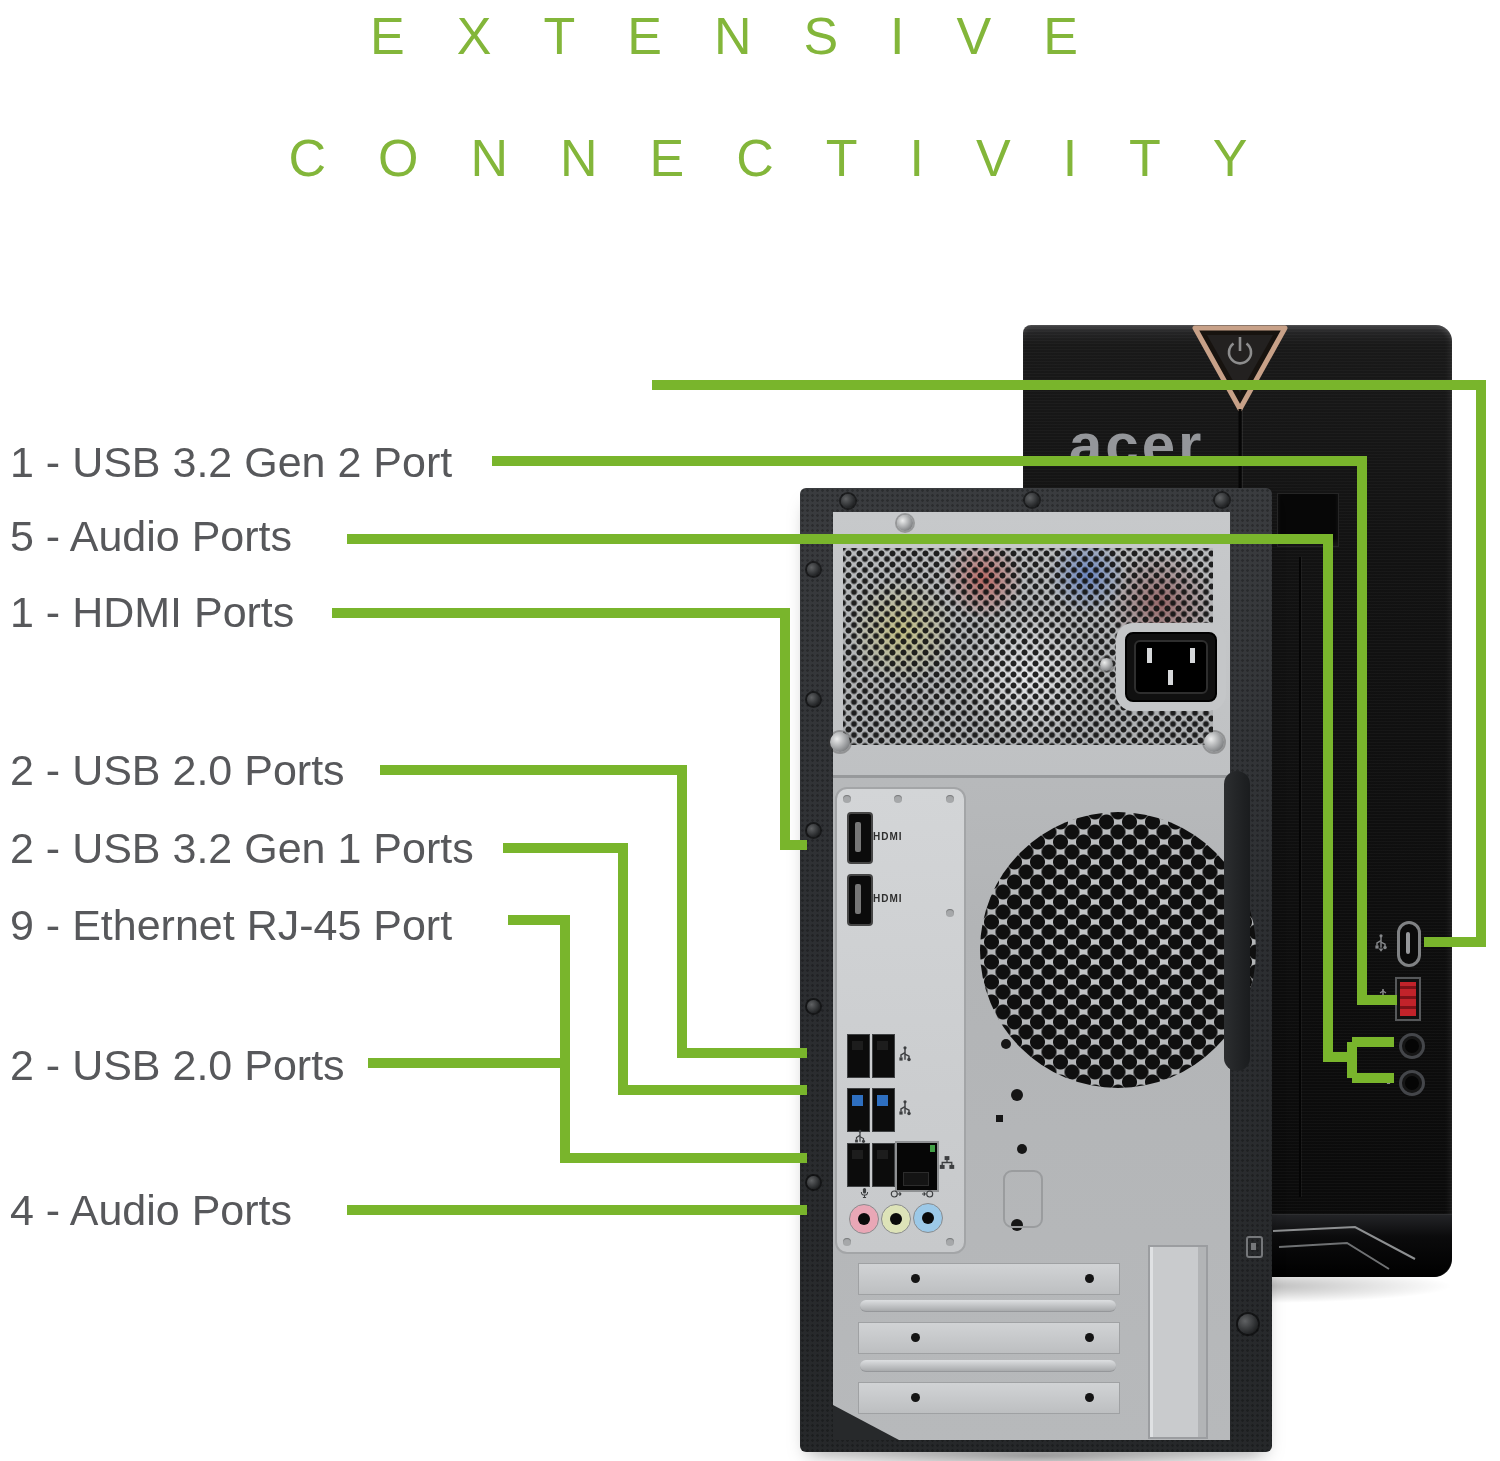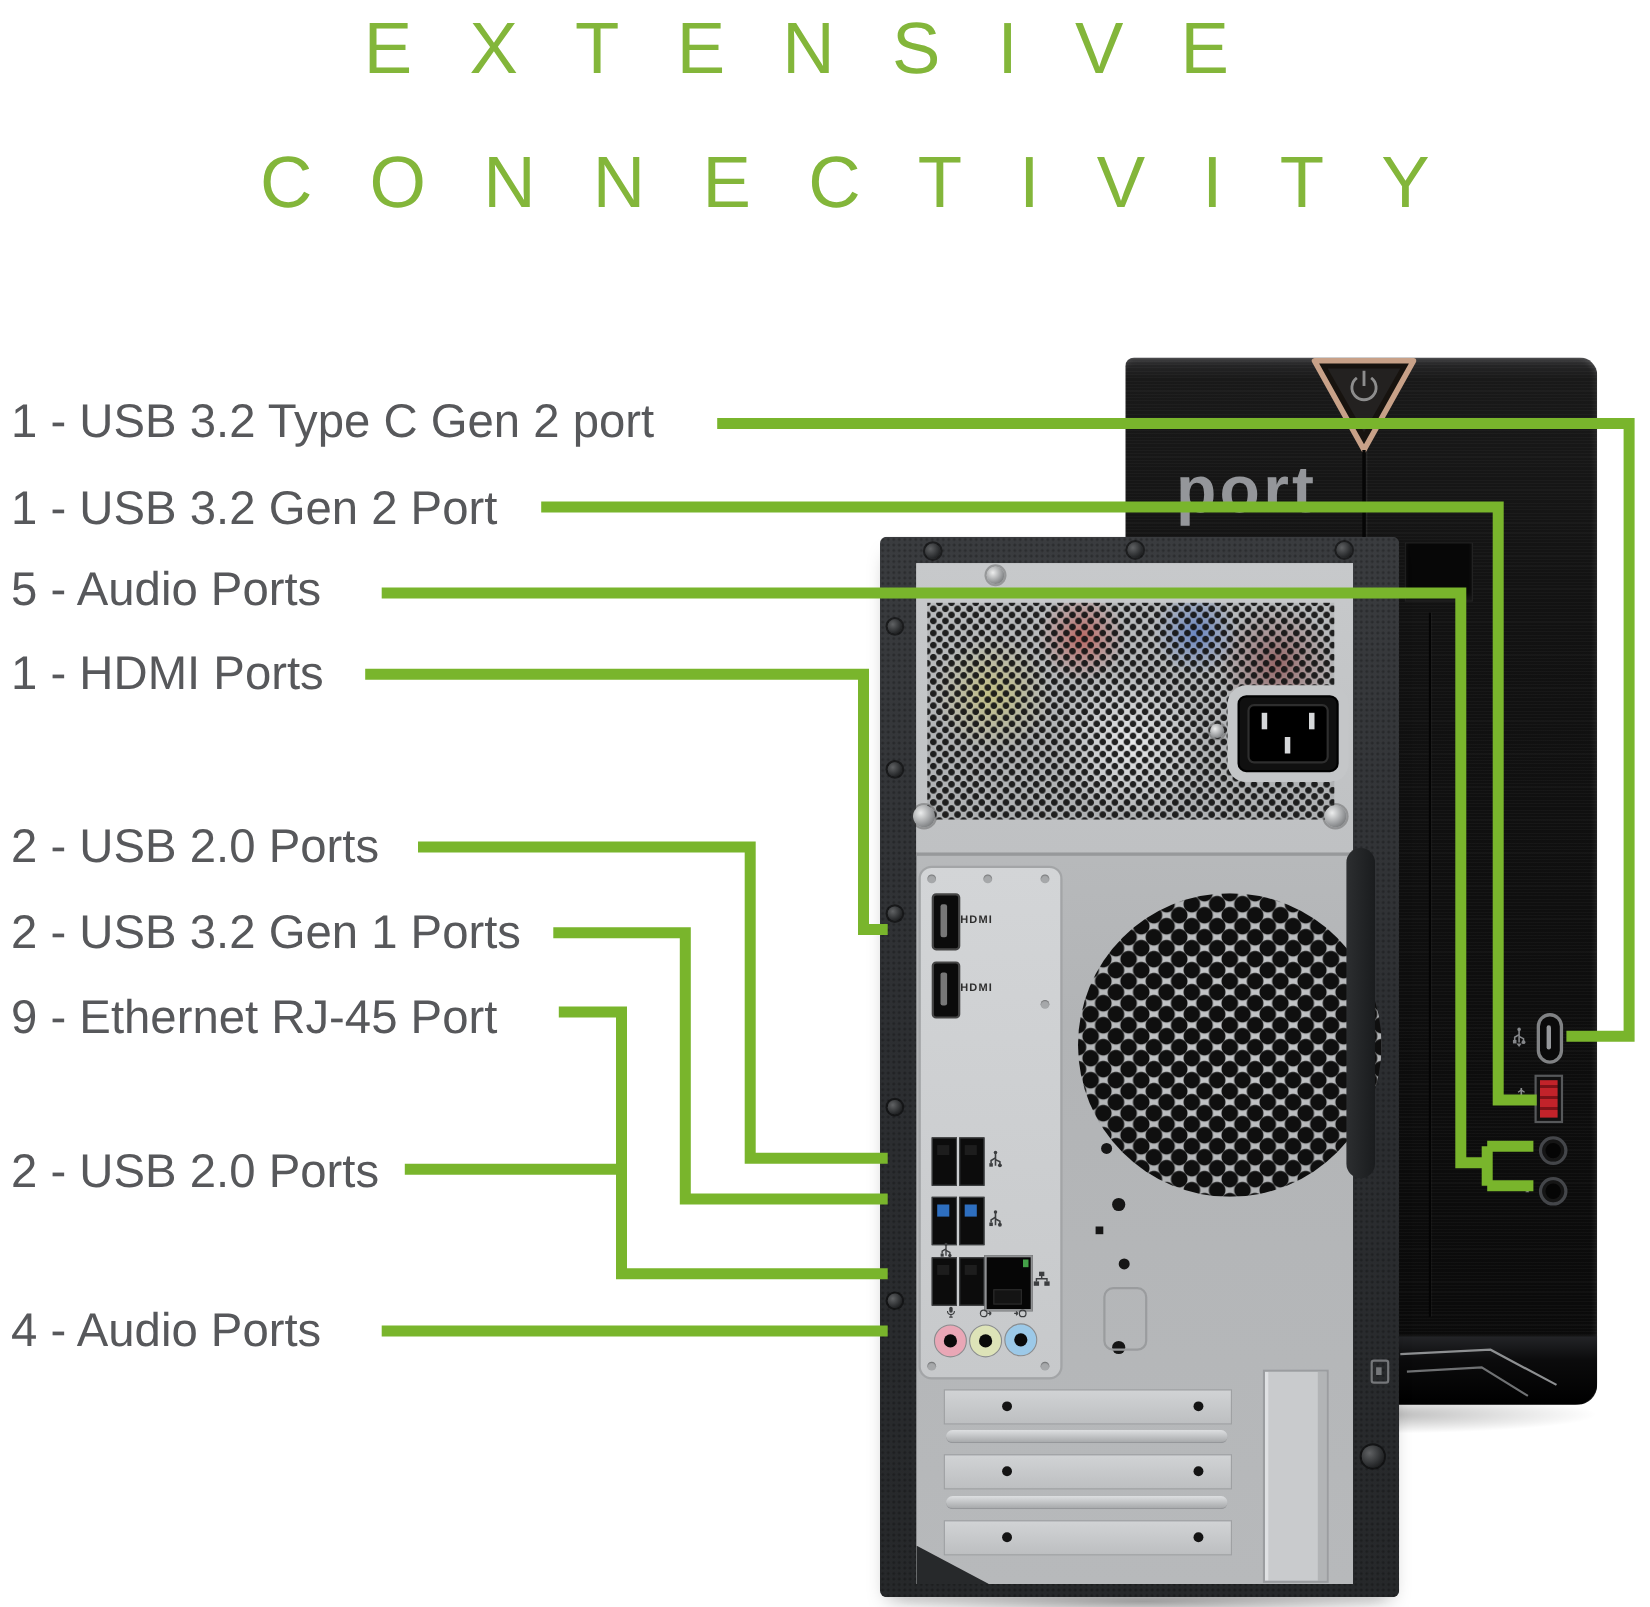--- a/index.html
+++ b/index.html
@@ -1,20 +1,20 @@
 <!DOCTYPE html>
 <html><head>
 <meta charset="utf-8">
 <style>
   html,body{margin:0;padding:0;background:#fff;}
   .canvas{position:relative;width:1500px;height:1461px;background:#fff;overflow:hidden;
           font-family:"Liberation Sans",sans-serif;}
   
   .title{position:absolute;left:0;width:1500px;text-align:center;color:#83b63a;
-         font-size:66px;letter-spacing:52px;font-weight:400;line-height:1;white-space:nowrap;}
+         font-size:52px;letter-spacing:52px;font-weight:400;line-height:1;white-space:nowrap;}
   
   .label{position:absolute;left:10px;height:52px;line-height:52px;font-size:43px;
          color:#57585b;white-space:nowrap;}
   
   .lines{position:absolute;left:0;top:0;pointer-events:none;z-index:30;}
   .lines path{fill:none;stroke:#79b52c;stroke-width:10;}
   
   .tower{position:absolute;left:1023px;top:325px;width:429px;height:952px;z-index:5;
          background:
            repeating-linear-gradient(to bottom, rgba(255,255,255,.028) 0 1px, rgba(0,0,0,0) 1px 3px),
@@ -133,21 +133,21 @@
     <svg class="tower-art" width="429" height="952" viewBox="0 0 429 952">
       <polygon points="172,3 262,3 217,84" fill="#17130f" stroke="#c8a188" stroke-width="5" stroke-linejoin="round"></polygon>
       <polygon points="184,10 250,10 217,68" fill="#232120"></polygon>
       <g stroke="#8d8d8d" stroke-width="2.6" fill="none">
         <path d="M210.5 18.5 A 11 11 0 1 0 223.5 18.5"></path>
         <line x1="217" y1="12" x2="217" y2="26"></line>
       </g>
       <line x1="217" y1="84" x2="217" y2="232" stroke="#060606" stroke-width="3"></line>
       <line x1="219.5" y1="84" x2="219.5" y2="232" stroke="rgba(255,255,255,.08)" stroke-width="1"></line>
     </svg>
-    <div class="acer-logo">port</div>
+    <div class="acer-logo">acer</div>
     <div class="odd-slot"></div>
     <div class="odd-groove"></div>
 
     <svg class="mini-icon" style="left:350px;top:608px;" width="16" height="20" viewBox="0 0 20 24">
       <g fill="none" stroke="#85878a" stroke-width="1.8">
           <path d="M10 3v15"></path>
           <path d="M10 9l-5 3v3"></path>
           <path d="M10 11l5 2.5V17"></path>
         </g>
       <circle cx="10" cy="3" r="2" fill="#85878a"></circle>
@@ -321,21 +321,20 @@
     <path d="M492 461 L1362 461 L1362 1000 L1397 1000"></path>
     <path d="M347 539 L1328 539 L1328 1057 L1352 1057 M1352 1042 L1352 1078 M1352 1042 L1394 1042 M1352 1078 L1394 1078"></path>
     <path d="M332 613 L785 613 L785 845 L807 845"></path>
     <path d="M380 770 L682 770 L682 1053 L807 1053"></path>
     <path d="M503 848 L623 848 L623 1090 L807 1090"></path>
     <path d="M508 920 L565 920 L565 1158 L807 1158"></path>
     <path d="M368 1063 L565 1063"></path>
     <path d="M347 1210 L807 1210"></path>
   </svg>
 
-  <div class="label" style="top:357px;">1 - USB 3.2 Type C Gen 2 port</div>
   <div class="label" style="top:436px;">1 - USB 3.2 Gen 2 Port</div>
   <div class="label" style="top:510px;">5 - Audio Ports</div>
   <div class="label" style="top:586px;">1 - HDMI Ports</div>
   <div class="label" style="top:744px;">2 - USB 2.0 Ports</div>
   <div class="label" style="top:822px;">2 - USB 3.2 Gen 1 Ports</div>
   <div class="label" style="top:899px;">9 - Ethernet RJ-45 Port</div>
   <div class="label" style="top:1039px;">2 - USB 2.0 Ports</div>
   <div class="label" style="top:1184px;">4 - Audio Ports</div>
 
 </div>

